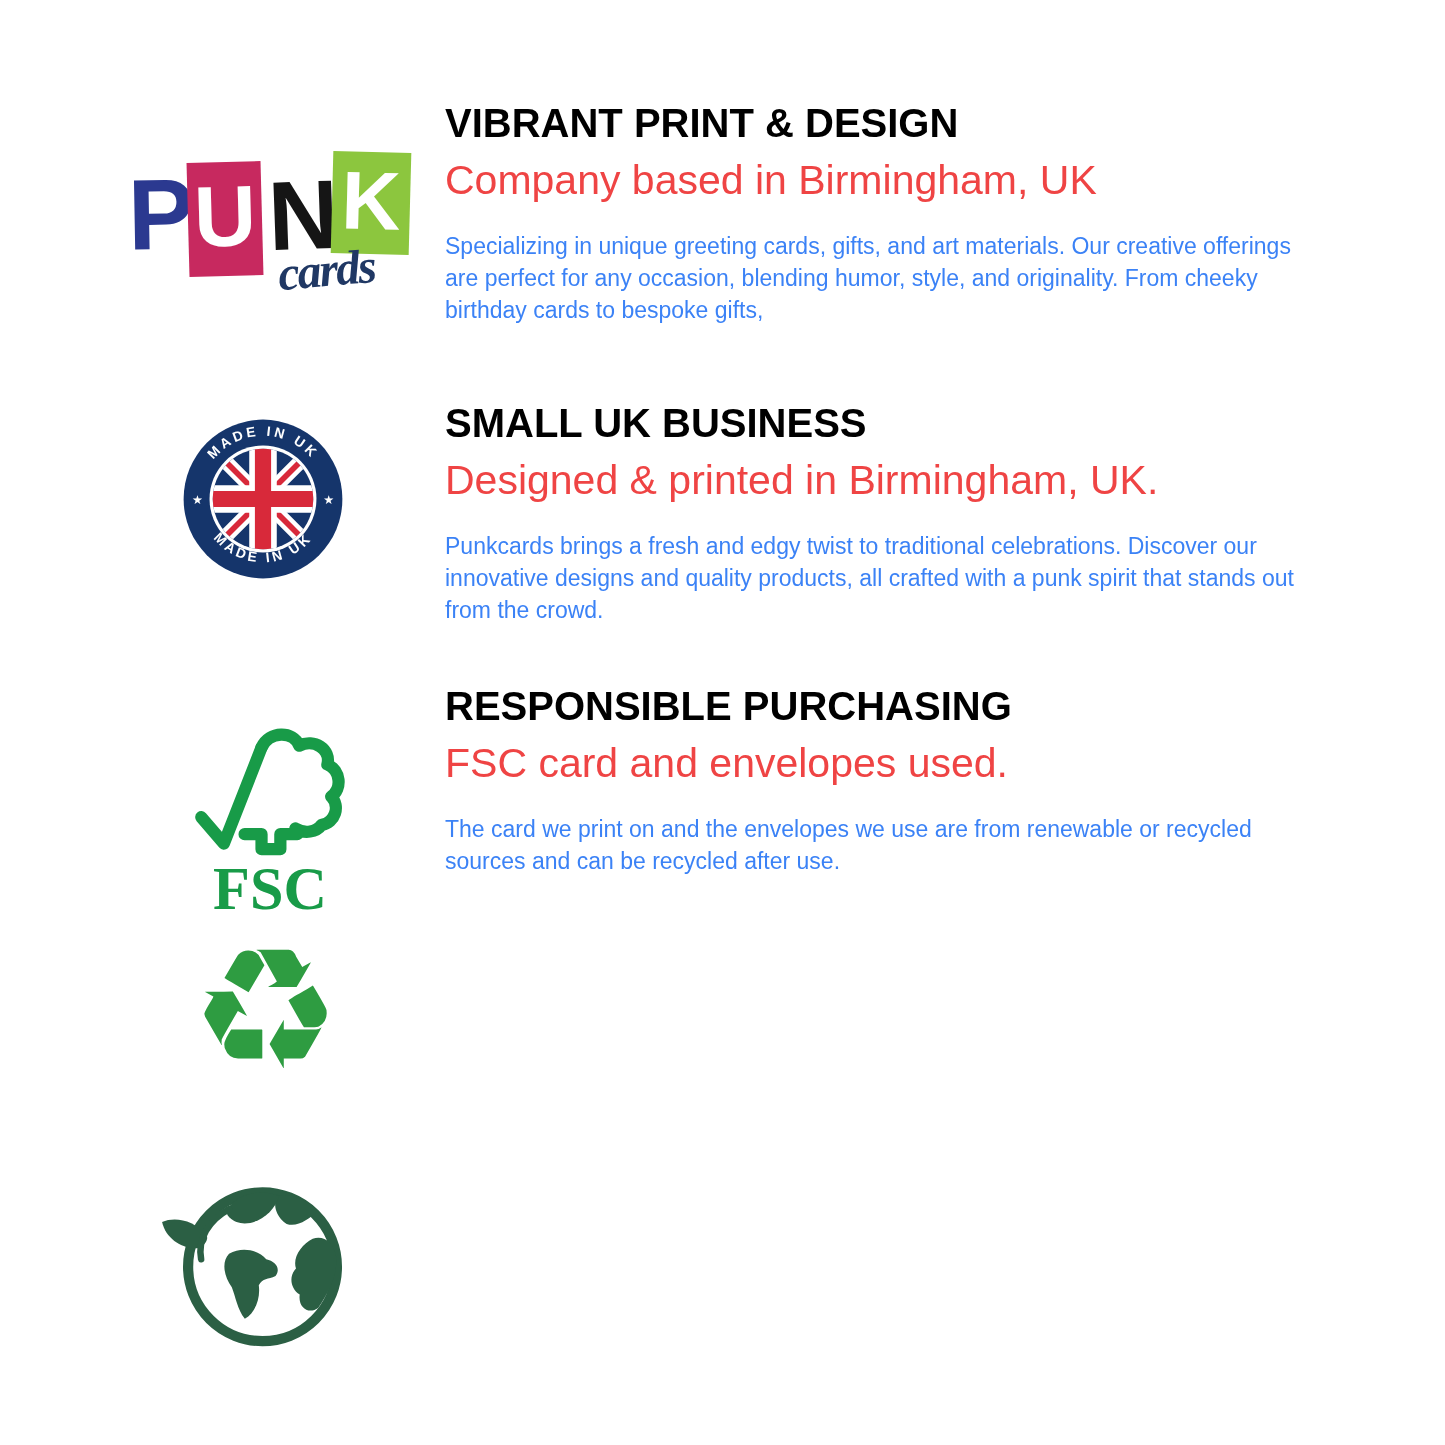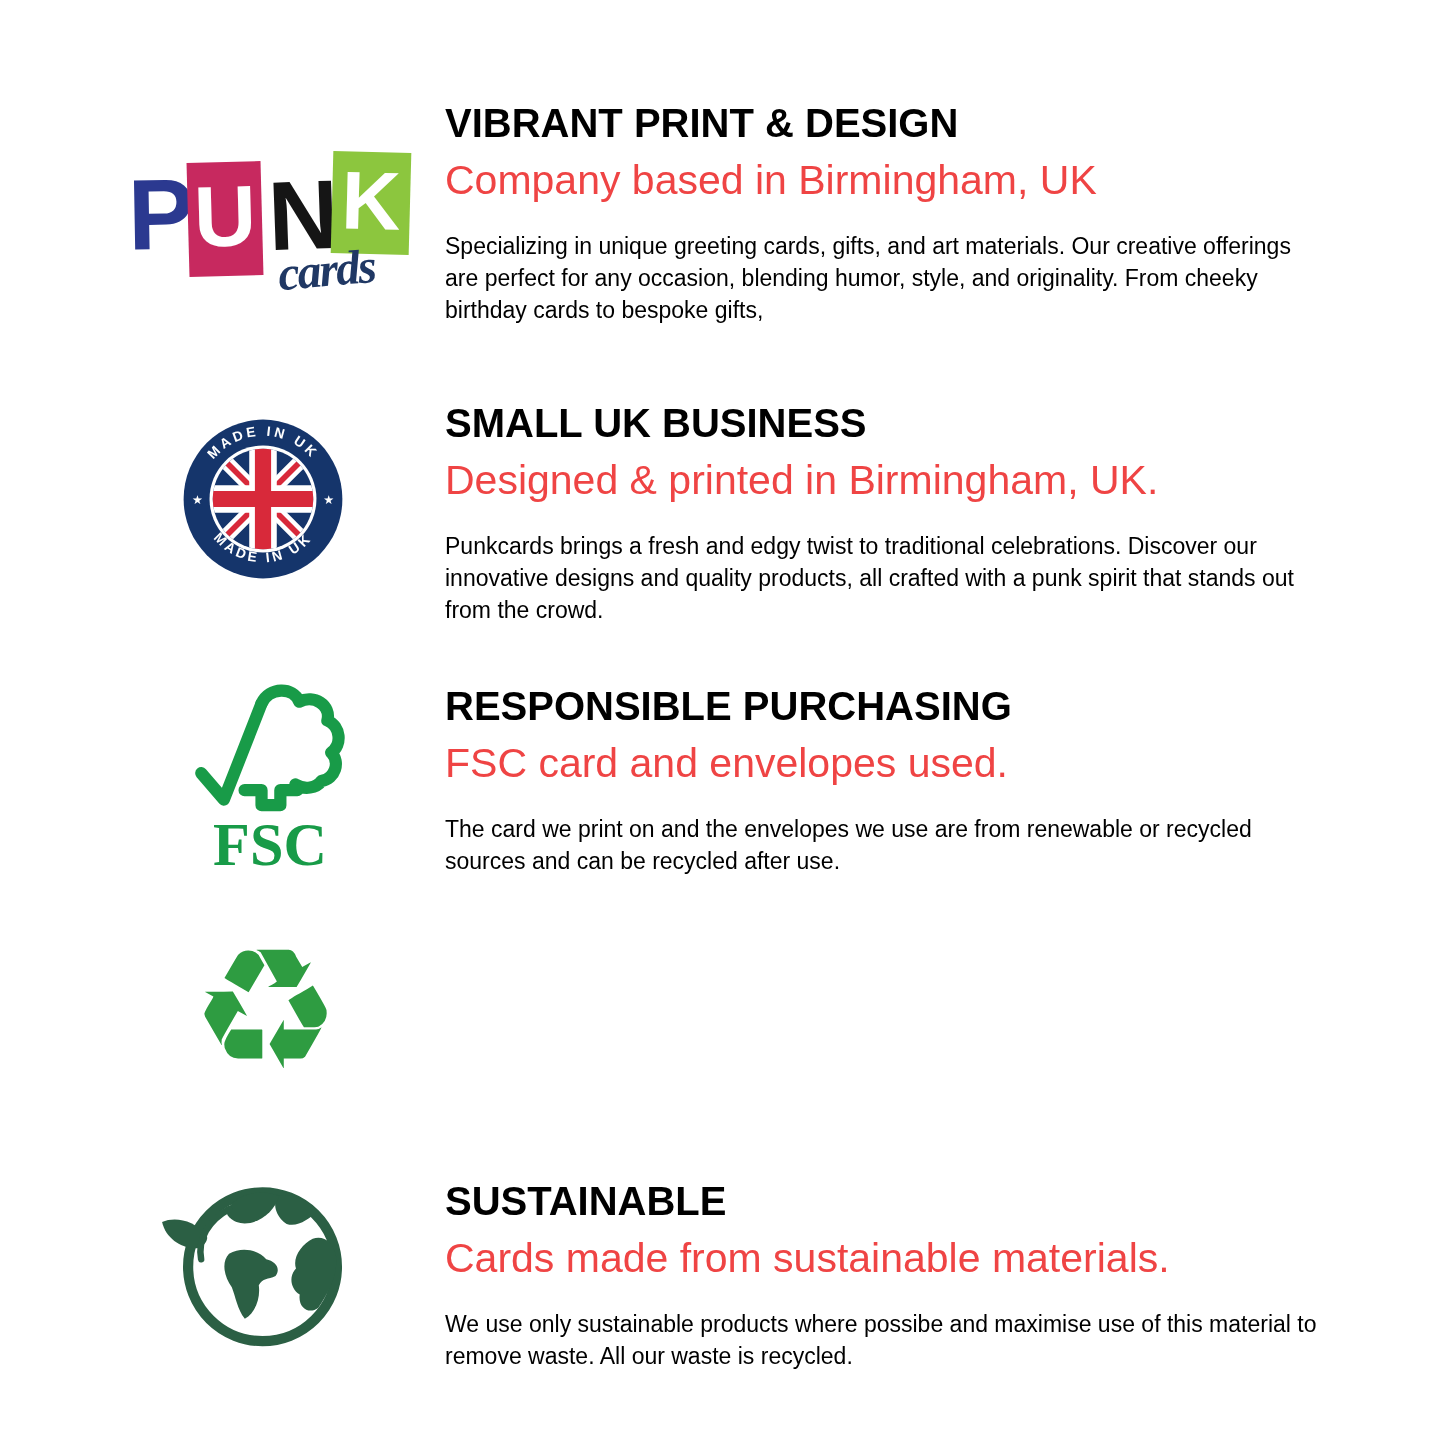--- a/index.html
+++ b/index.html
@@ -3,36 +3,36 @@
 <meta charset="utf-8">
 <style>
   html,body{margin:0;padding:0;background:#fff;}
   .page{position:relative;width:1445px;height:1445px;background:#ffffff;overflow:hidden;
         font-family:"Liberation Sans", sans-serif;color:#1a1a1a;}
   
   .section{position:absolute;left:421px;width:878px;margin-left:24px;}
   .sec-1{top:100px}.sec-2{top:400px}.sec-3{top:683px}.sec-4{top:938px}.sec-5{top:1178px}
   .heading{font-size:40px;font-weight:bold;color:#000;margin:0 0 10px 0;letter-spacing:0px;line-height:46px;}
   .subheading{font-size:41px;font-weight:normal;color:#ef4444;margin:0 0 26px 0;line-height:48px;}
-  .body-text{font-size:23px;line-height:32px;margin:0;color:#000000;}
+  .body-text{font-size:23px;line-height:32px;margin:0;color:#3b82f6;}
   
   .icon-box{position:absolute;}
   
   .logo{left:128px;top:148px;width:290px;height:160px;}
   .logo span{display:block;position:absolute;font-weight:bold;}
   .logo .l-p{left:0;top:16px;font-size:100px;line-height:100px;color:#2b3990;transform:rotate(-1deg);}
   .logo .l-u{left:60px;top:14px;width:74px;height:114px;background:#c7295f;color:#fff;
              font-size:86px;line-height:108px;text-align:center;transform:rotate(-1.5deg);}
   .logo .l-n{left:140px;top:18px;font-size:98px;line-height:98px;color:#151515;transform:rotate(-2deg);}
   .logo .l-k{left:204px;top:4px;width:78px;height:102px;background:#8cc63e;color:#fff;
              font-size:82px;line-height:98px;text-align:center;transform:rotate(1.5deg);}
   .logo .l-cards{left:150px;top:96px;font-size:48px;line-height:52px;color:#203864;
              font-family:"Liberation Serif", serif;font-style:italic;letter-spacing:-2px;transform:rotate(-5deg);}
   .badge{left:182px;top:418px;width:162px;height:162px;}
-  .fsc{left:190px;top:674px;width:160px;height:205px;}
+  .fsc{left:190px;top:718px;width:160px;height:205px;}
   .recycle{left:183px;top:925px;width:165px;height:170px;font-size:168px;line-height:170px;
            color:#2e9c41;text-align:center;}
   .earth{left:158px;top:1170px;width:196px;height:186px;}
   svg{display:block;}
 </style>
 </head>
 <body>
 
 <div class="page">
 
@@ -114,19 +114,14 @@
 
   <div class="section sec-3">
     <h1 class="heading">RESPONSIBLE PURCHASING</h1>
     <h2 class="subheading">FSC card and envelopes used.</h2>
     <p class="body-text">The card we print on and the envelopes we use are from renewable or recycled sources and can be recycled after use.</p>
   </div>
 
   <div class="section sec-4">
   </div>
 
-  <div class="section sec-5">
-    <h1 class="heading">SUSTAINABLE</h1>
-    <h2 class="subheading">Cards made from sustainable materials.</h2>
-    <p class="body-text">We use only sustainable products where possibe and maximise use of this material to remove waste. All our waste is recycled.</p>
-  </div>
 
 </div>
 
 </body></html>

